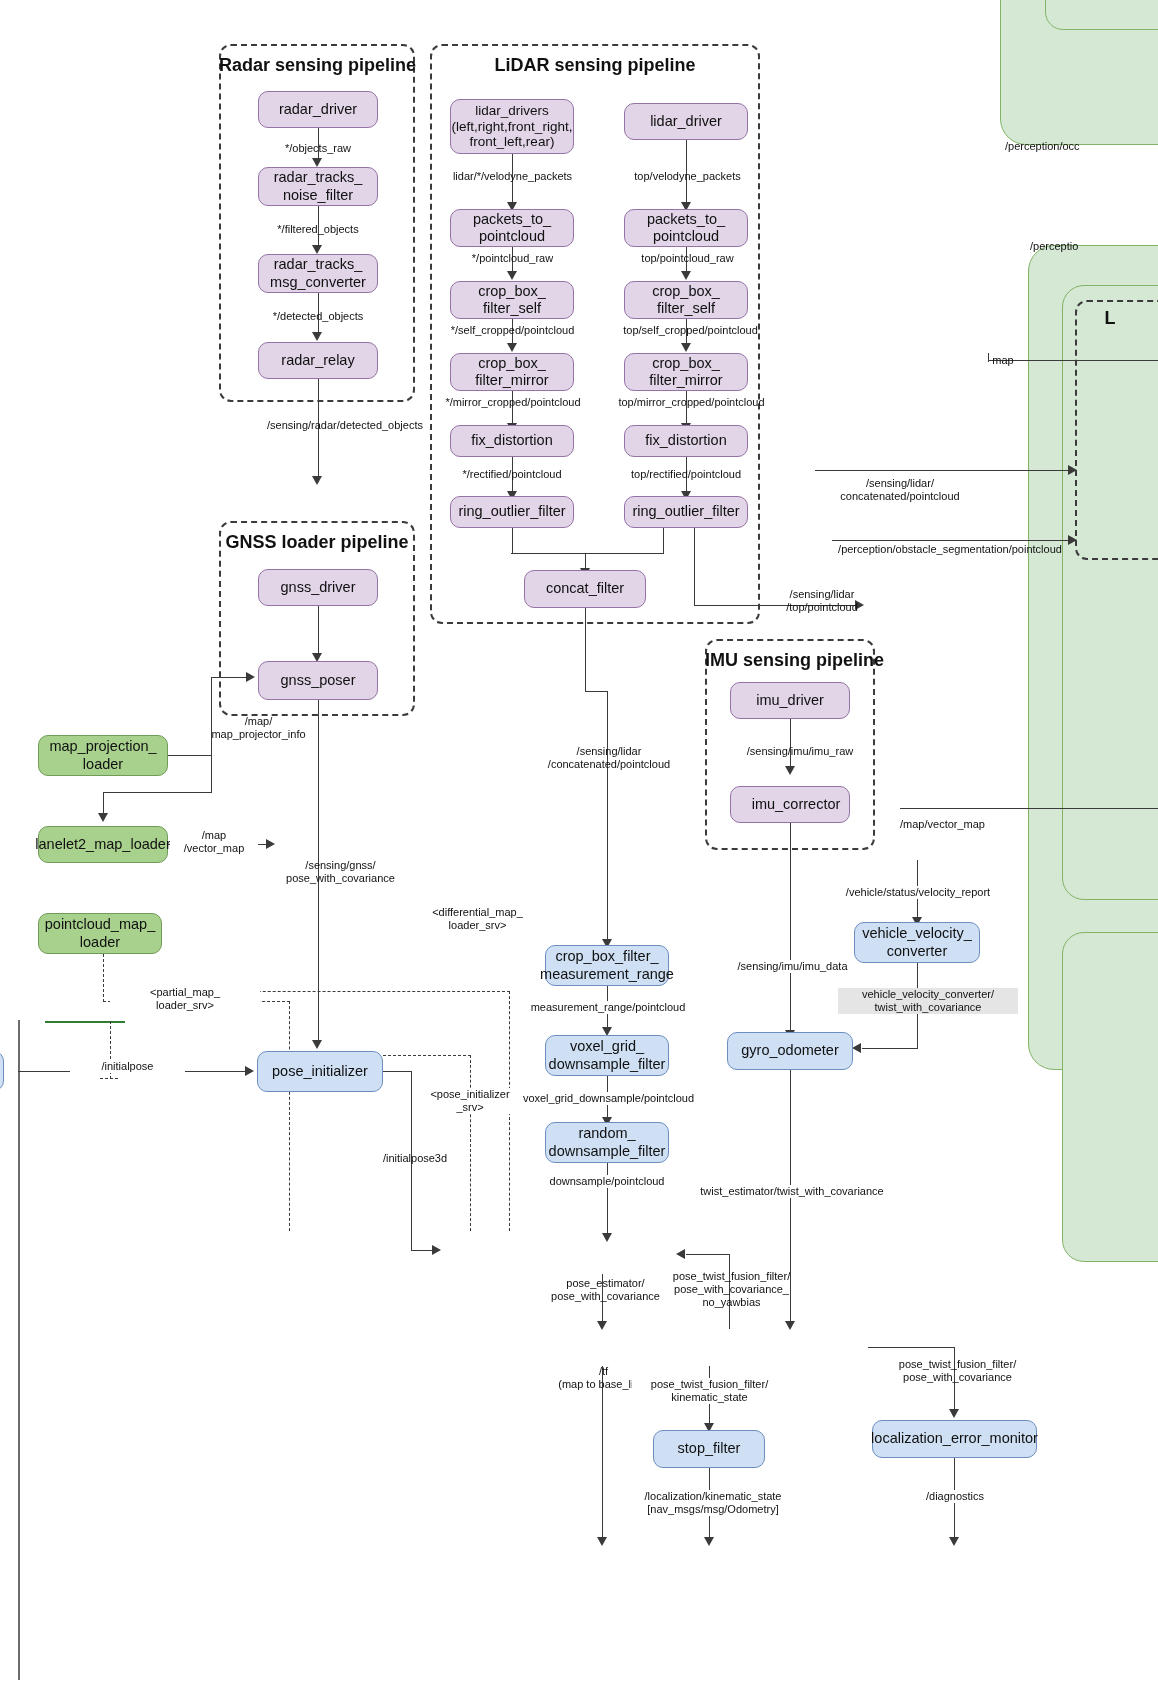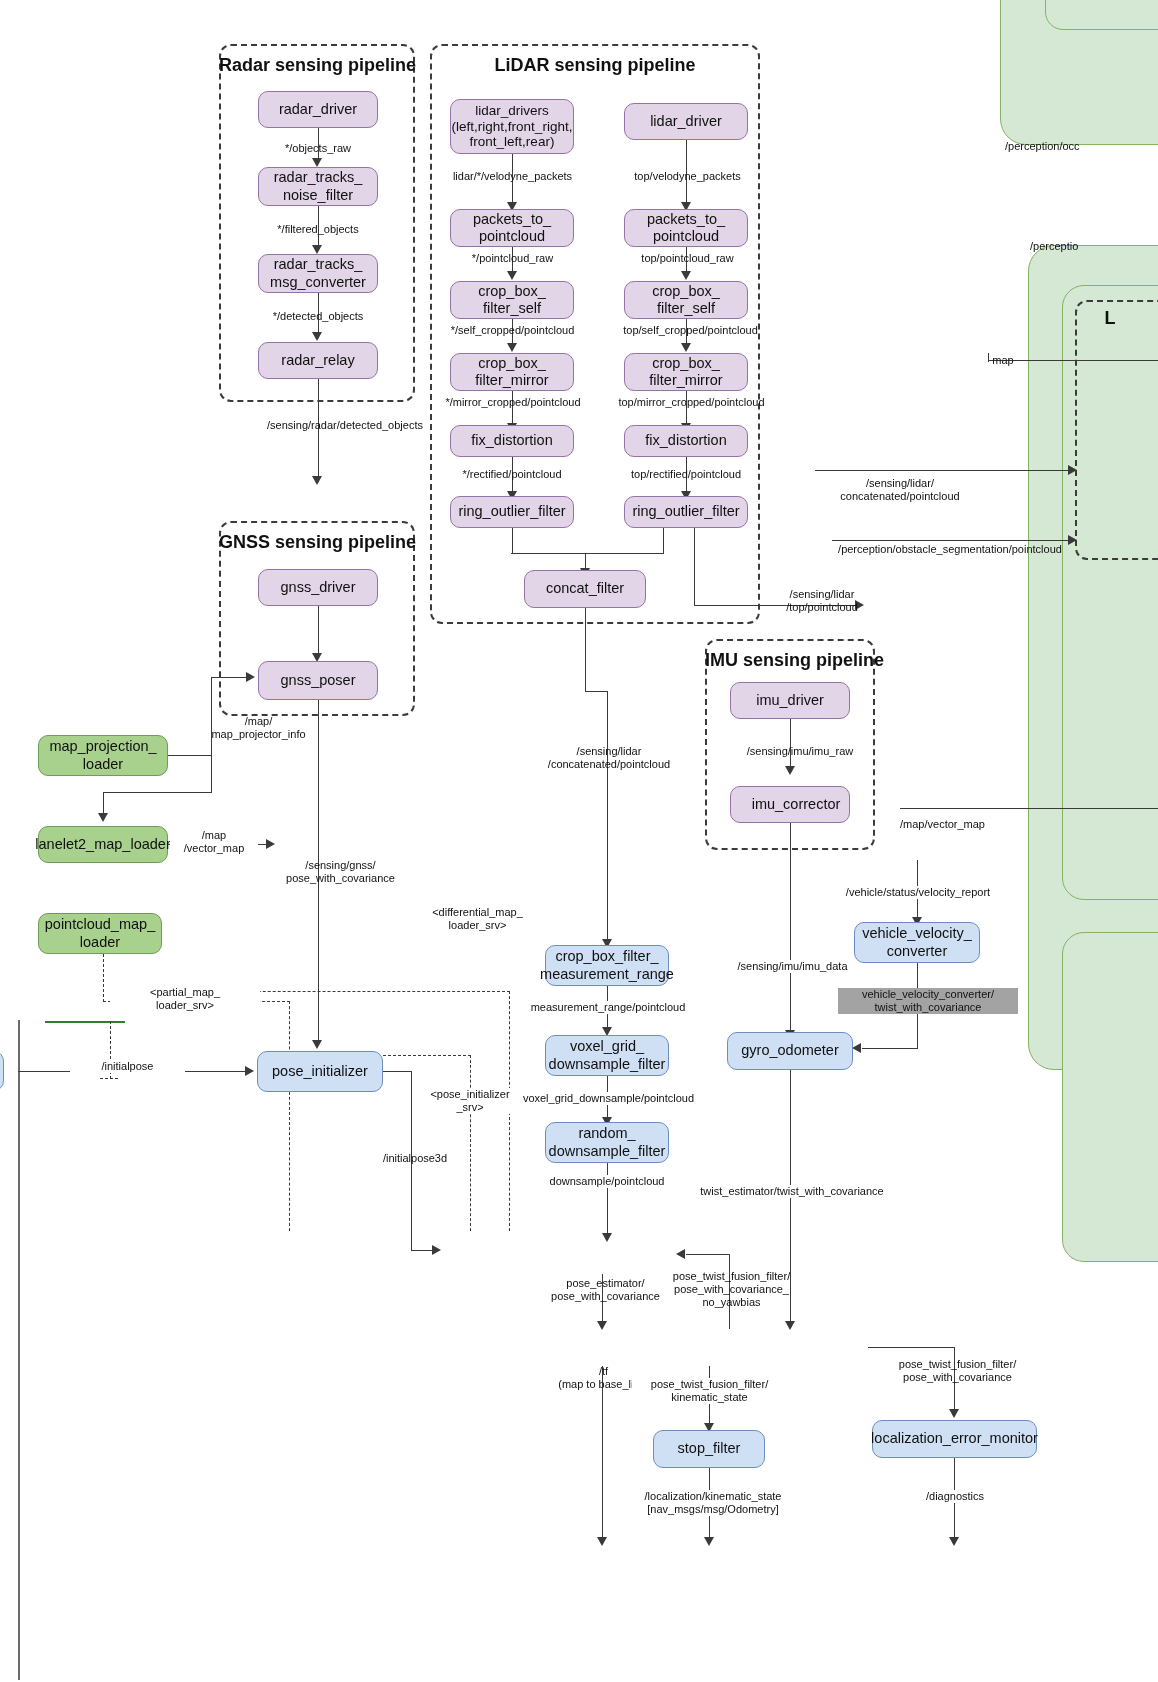--- a/index.html
+++ b/index.html
@@ -175,21 +175,21 @@
   <div class="node n-purple" style="left:524px;top:570px;width:122px;height:38px;">concat_filter</div>
 
   <div class="vline" style="left:585px;top:608px;height:84px;"></div>
   <div class="hline" style="left:585px;top:691px;width:23px;"></div>
   <div class="vline" style="left:607px;top:691px;height:249px;"></div>
   <div class="arrow-d" style="left:601.5px;top:939px;"></div>
   <div class="lbl" style="left:520px;top:745px;width:178px;">/sensing/lidar
 /concatenated/pointcloud</div>
 
   <div class="grp" style="left:219px;top:521px;width:196px;height:195px;"></div>
-  <div class="grp-title" style="left:219px;top:532px;width:196px;">GNSS sensing pipeline</div>
+  <div class="grp-title" style="left:219px;top:532px;width:196px;">GNSS loader pipeline</div>
 
   <div class="node n-purple" style="left:258px;top:569px;width:120px;height:37px;">gnss_driver</div>
   <div class="vline" style="left:317.5px;top:606px;height:48px;"></div>
   <div class="arrow-d" style="left:312px;top:653px;"></div>
 
   <div class="node n-purple" style="left:258px;top:661px;width:120px;height:39px;">gnss_poser</div>
 
   <div class="hline" style="left:211px;top:677px;width:36px;"></div>
   <div class="arrow-r" style="left:246px;top:671.5px;"></div>
   <div class="vline" style="left:211px;top:677px;height:78px;"></div>
@@ -319,21 +319,21 @@
 
   <div class="vline" style="left:917px;top:860px;height:58px;"></div>
   <div class="arrow-d" style="left:911.5px;top:917px;"></div>
   <div class="lbl" style="left:828px;top:886px;width:180px;background:#fff;">/vehicle/status/velocity_report</div>
 
   <div class="node n-blue" style="left:854px;top:922px;width:126px;height:41px;white-space:pre-line;">vehicle_velocity_
 converter</div>
   <div class="vline" style="left:917px;top:963px;height:86px;"></div>
   <div class="hline" style="left:862px;top:1048px;width:56px;"></div>
   <div class="arrow-l" style="left:852px;top:1042.5px;"></div>
-  <div class="lbl" style="left:838px;top:988px;width:180px;background:#a3a3a3;">vehicle_velocity_converter/
+  <div class="lbl" style="left:838px;top:988px;width:180px;background:#e5e5e5;">vehicle_velocity_converter/
 twist_with_covariance</div>
 
   <div class="node n-blue" style="left:727px;top:1032px;width:126px;height:38px;">gyro_odometer</div>
   <div class="vline" style="left:790px;top:1070px;height:252px;"></div>
   <div class="arrow-d" style="left:784.5px;top:1321px;"></div>
   <div class="lbl" style="left:692px;top:1185px;width:200px;background:#fff;">twist_estimator/twist_with_covariance</div>
 
 </div>
 
 </body></html>

